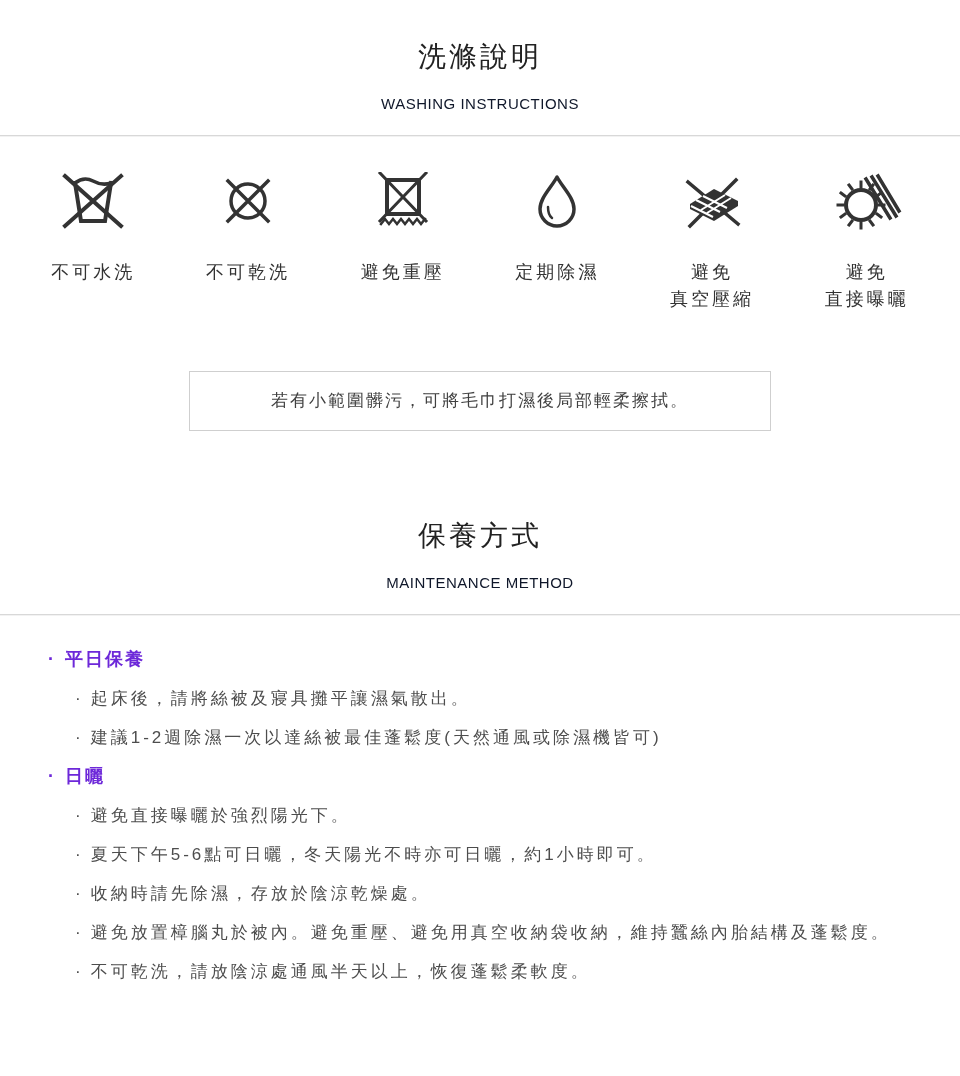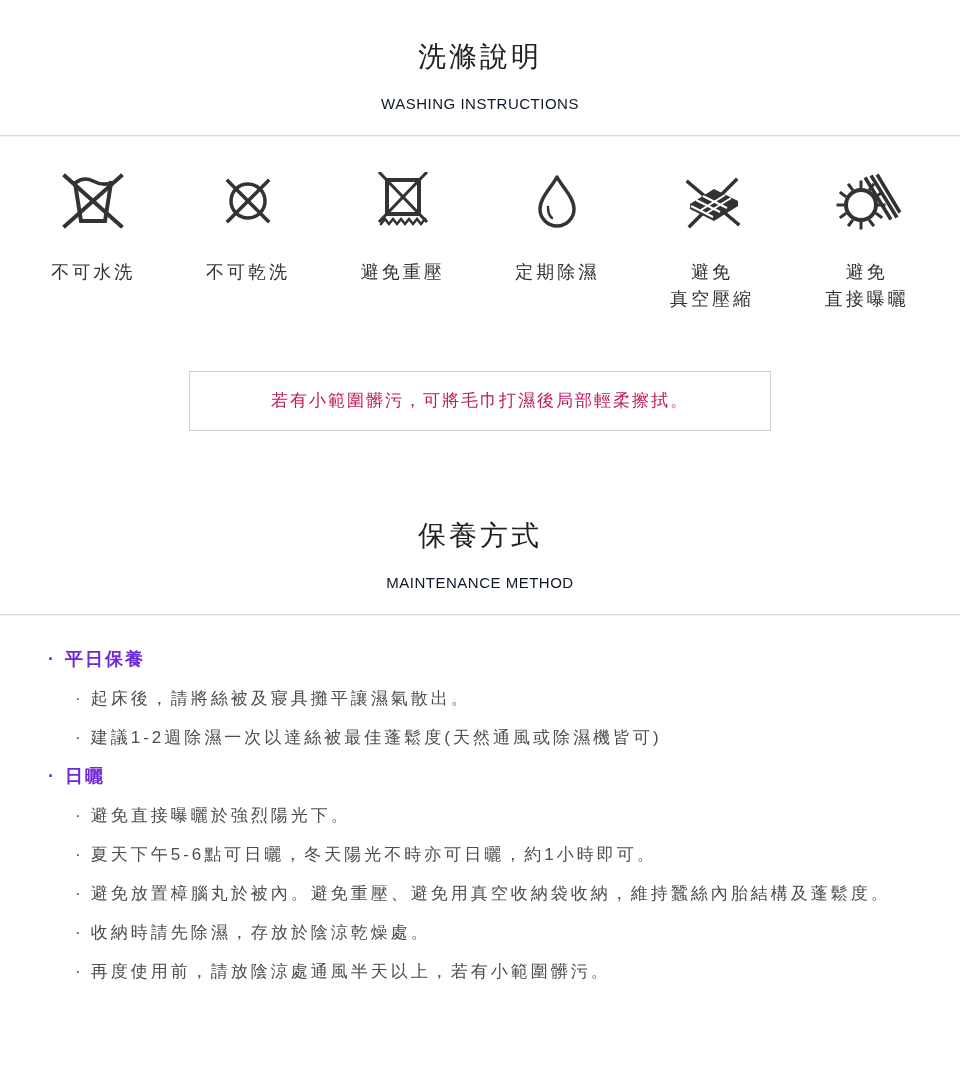--- a/index.html
+++ b/index.html
@@ -18,21 +18,21 @@
 
   
   .icons{display:flex;padding:35px 16px 0;}
   .icon-col{flex:1;display:flex;flex-direction:column;align-items:center;}
   .icon-col svg{display:block;}
   .icon-label{margin-top:25px;font-size:18px;line-height:27px;color:#333;
               text-align:center;letter-spacing:3px;}
 
   
   .note{width:556px;margin:58px auto 0;border:1px solid #cfcfcf;text-align:center;
-        padding:17px 12px;font-size:17px;color:#be185d;letter-spacing:2px;line-height:24px;}
+        padding:17px 12px;font-size:17px;color:#404040;letter-spacing:2px;line-height:24px;}
 
   .maintenance{margin-top:90px;}
 
   
   .care-list{padding:24px 48px 54px;}
   .row{line-height:39px;font-size:17px;letter-spacing:3px;white-space:nowrap;}
   .care-heading{color:#6d28d9;font-size:18px;font-weight:600;letter-spacing:2px;}
   .care-heading .mark{margin-right:9px;font-weight:700;}
   .care-bullet{padding-left:27px;color:#4d4d4d;}
   .care-bullet .mark{margin-right:7px;color:#4d4d4d;}
@@ -147,25 +147,25 @@
         <span class="mark">·</span><span>日曬</span>
       </div>
       <div class="row care-bullet">
         <span class="mark">·</span><span>避免直接曝曬於強烈陽光下。</span>
       </div>
       <div class="row care-bullet">
         <span class="mark">·</span><span>夏天下午5-6點可日曬，冬天陽光不時亦可日曬，約1小時即可。</span>
       </div>
 
       <div class="row care-bullet">
+        <span class="mark">·</span><span>收納時請先除濕，存放於陰涼乾燥處。</span>
+      </div>
+      <div class="row care-bullet">
         <span class="mark">·</span><span>避免放置樟腦丸於被內。避免重壓、避免用真空收納袋收納，維持蠶絲內胎結構及蓬鬆度。</span>
       </div>
       <div class="row care-bullet">
-        <span class="mark">·</span><span>收納時請先除濕，存放於陰涼乾燥處。</span>
-      </div>
-      <div class="row care-bullet">
-        <span class="mark">·</span><span>再度使用前，請放陰涼處通風半天以上，若有小範圍髒污。</span>
+        <span class="mark">·</span><span>不可乾洗，請放陰涼處通風半天以上，恢復蓬鬆柔軟度。</span>
       </div>
 
     </div>
   </section>
 
 </div>
 
 </body></html>

